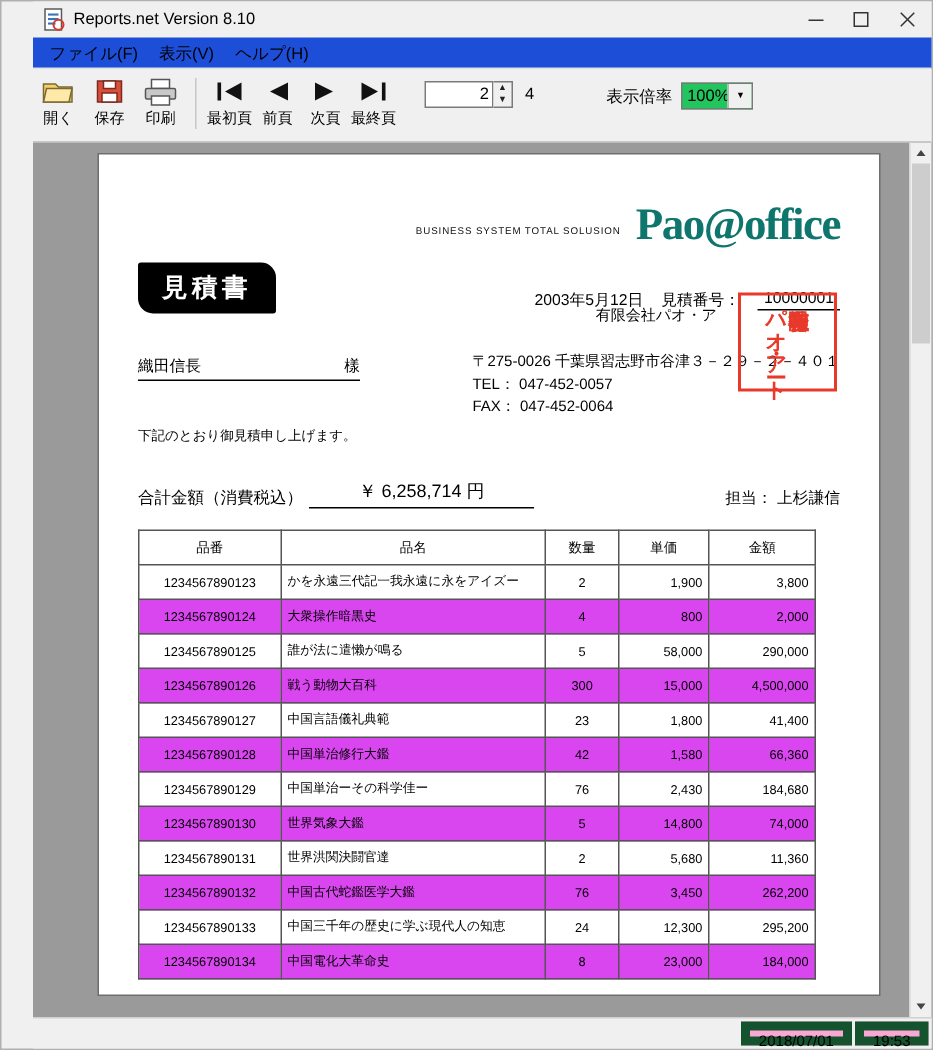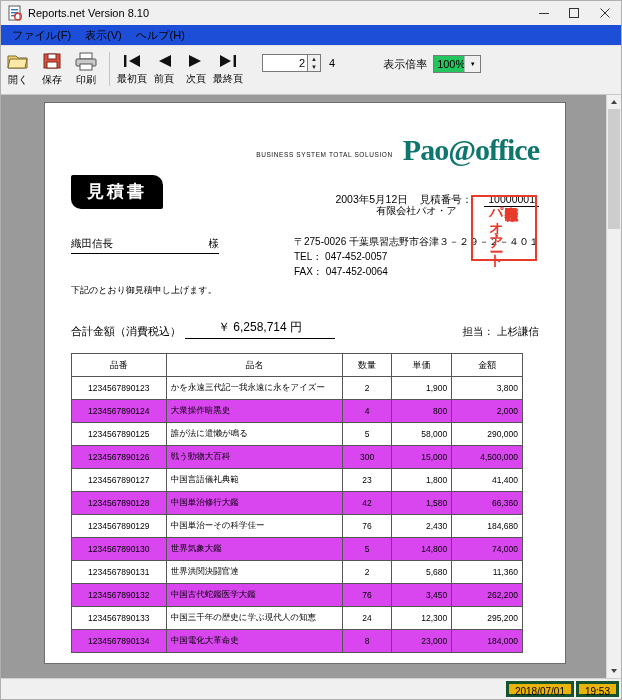--- a/index.html
+++ b/index.html
@@ -17,20 +17,21 @@
   }
   .app {
     position: relative;
     width: 622px;
     height: 700px;
     box-sizing: border-box;
     border: 1px solid #b0b0b0;
     background: #f0f0f0;
     display: flex;
     flex-direction: column;
+    padding-left: 21px;
   }
   
   .titlebar {
     height: 24px;
     background: #f0f0f0;
     display: flex;
     align-items: center;
     flex: none;
   }
   .titlebar .app-icon {
@@ -378,22 +379,22 @@
     height: 20px;
     background: #f0f0f0;
     border-top: 1px solid #d0d0d0;
     display: flex;
     align-items: center;
     justify-content: flex-end;
     flex: none;
     padding-right: 2px;
   }
   .status-cell {
-    border: 3px solid #14532d;
-    background: #eab308;
+    border: 6px solid #14532d;
+    background: #f9a8d4;
     height: 16px;
     line-height: 16px;
     font-size: 10px;
     padding: 0 6px;
     margin-left: 2px;
     box-sizing: border-box;
   }
   .ic { display: block; }
 </style>
 </head>

